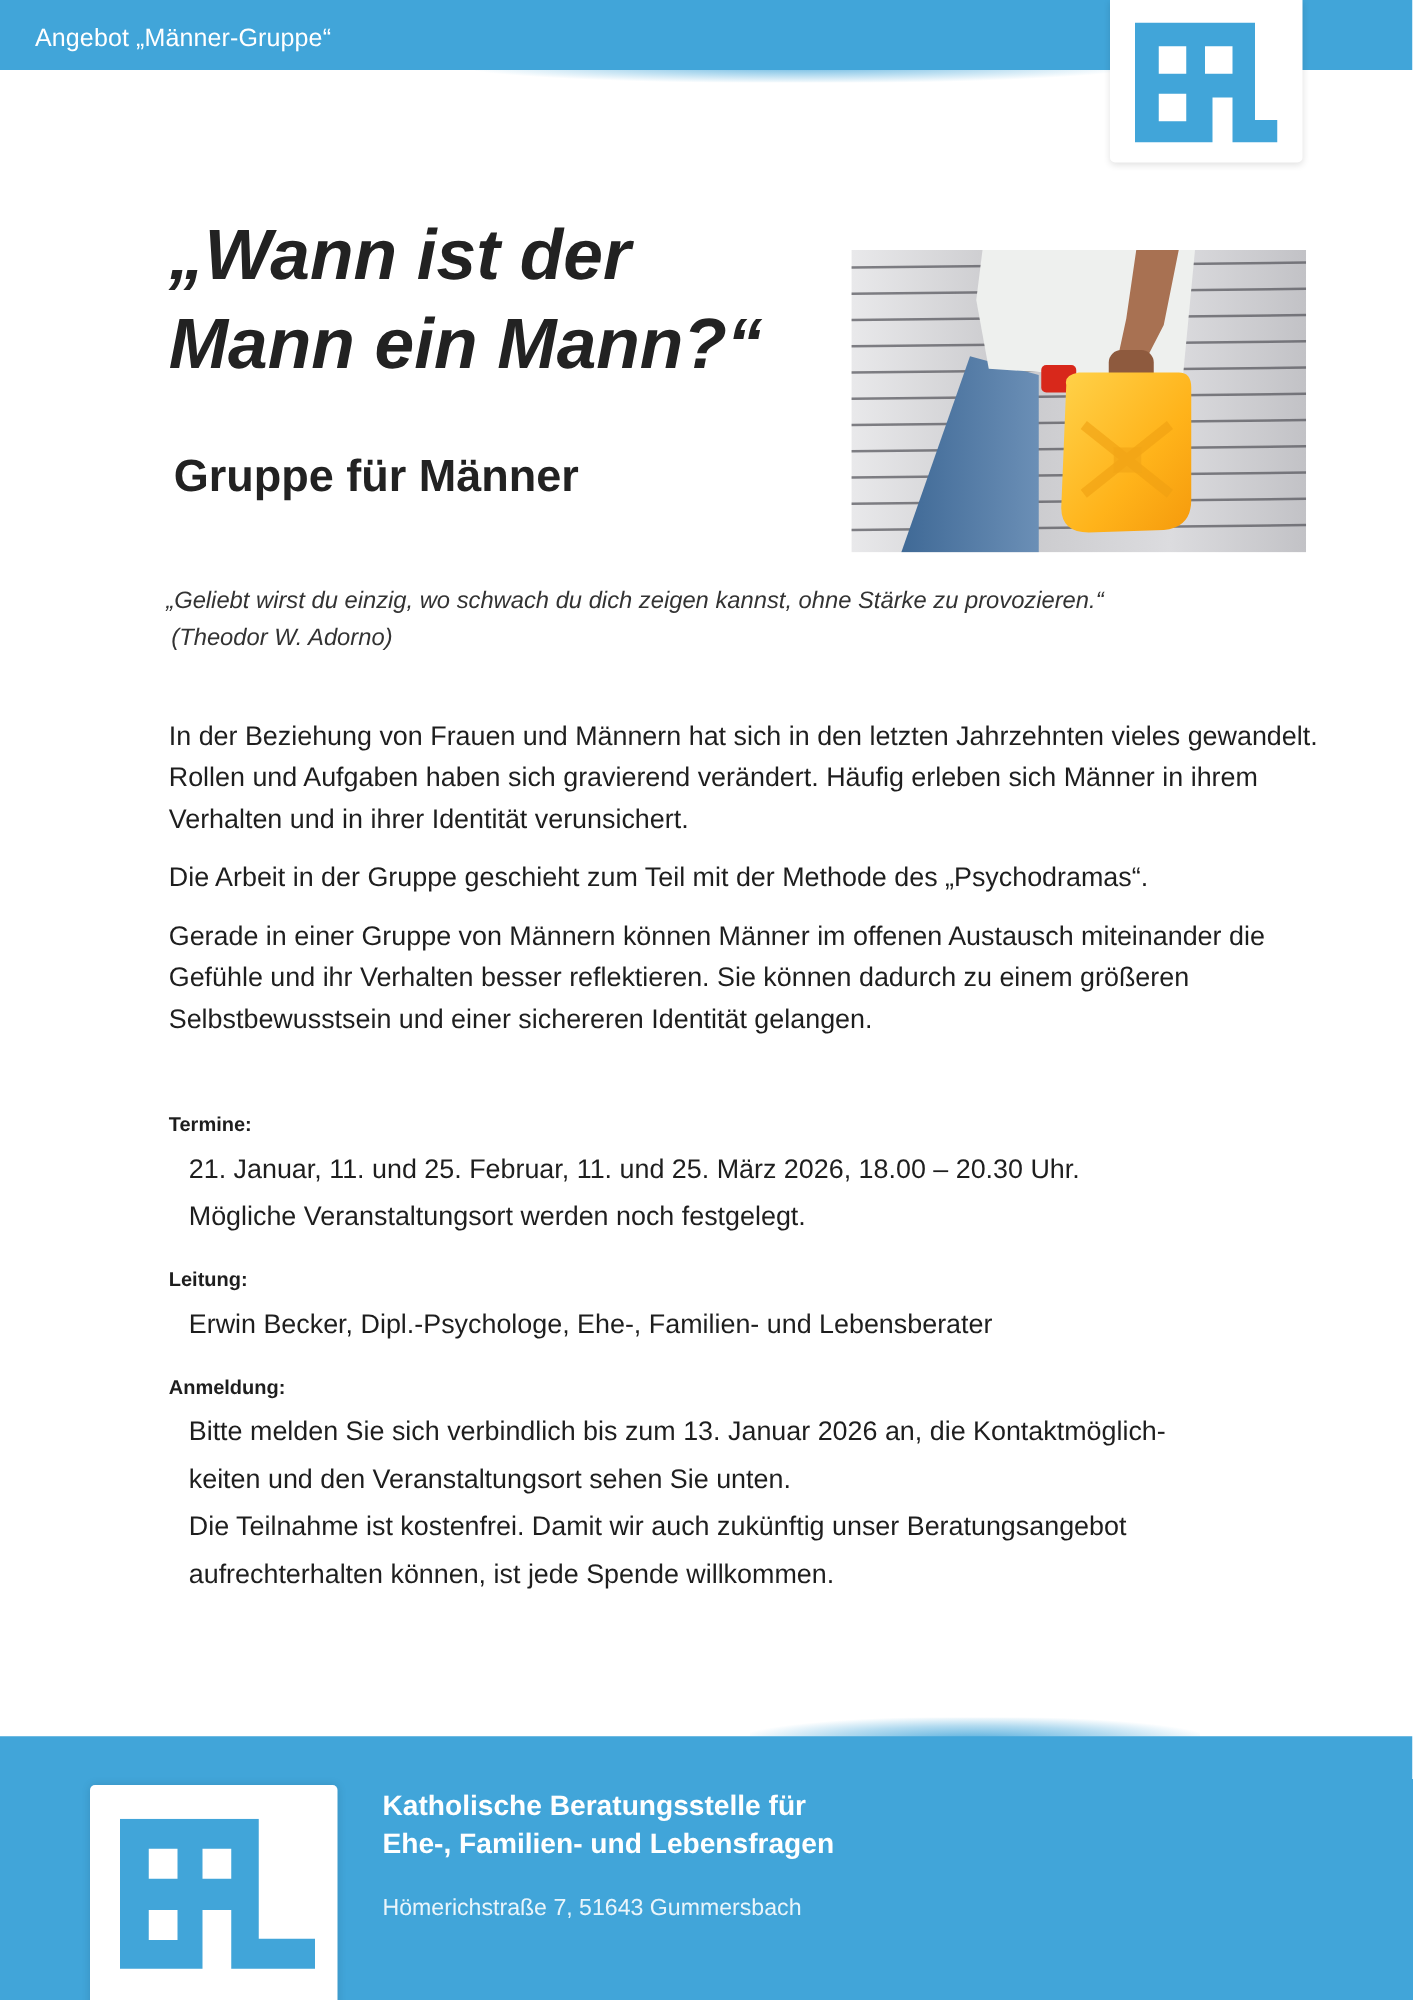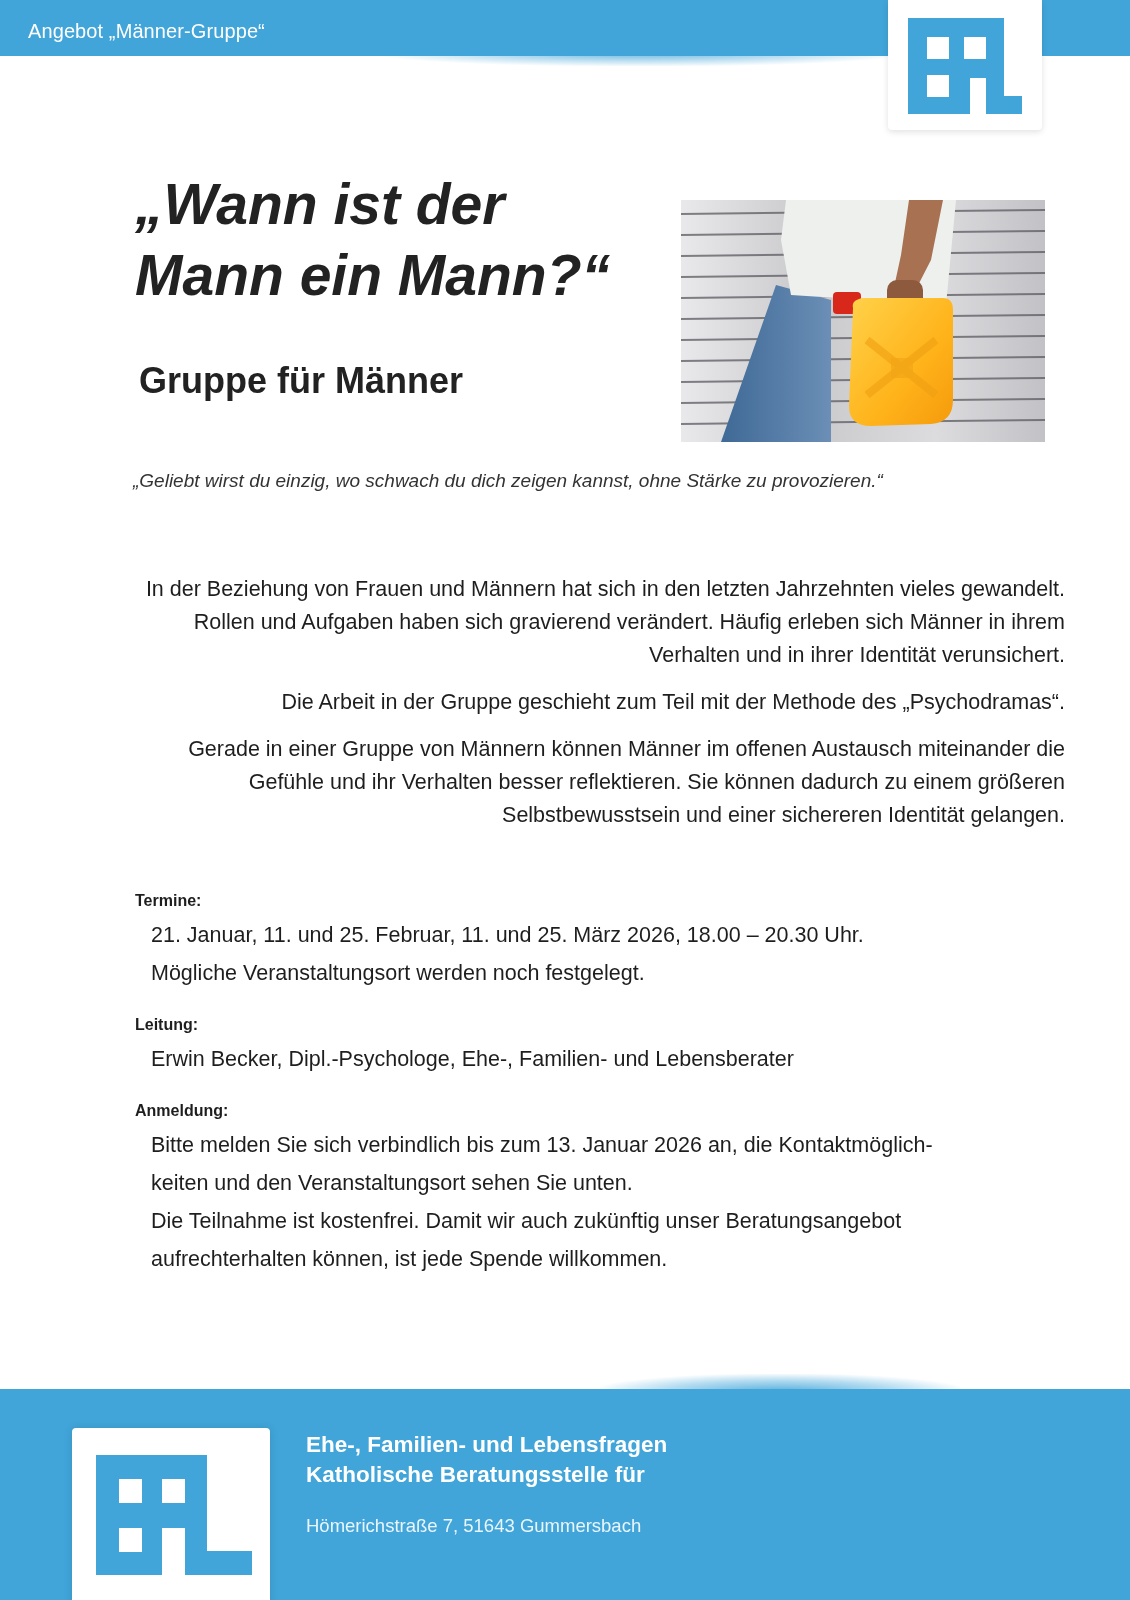--- a/index.html
+++ b/index.html
@@ -41,21 +41,21 @@
   }
   .quote {
     position: absolute; left: 133px; top: 466px; width: 900px;
     font-size: 19px; line-height: 30px; font-style: italic; color: #333333;
   }
   .quote .author { display: block; padding-left: 4px; }
   .body {
     position: absolute; left: 135px; top: 573px; width: 930px;
     font-size: 21.5px; line-height: 33px; color: #1e1e1e;
   }
-  .body p { margin: 0 0 14px 0; text-align: right; }
+  .body p { margin: 0 0 14px 0; }
   .info {
     position: absolute; left: 135px; top: 886px; width: 930px;
     font-size: 21.5px; line-height: 38px; color: #1e1e1e;
   }
   .info h3 { margin: 0; font-size: 16px; font-weight: bold; line-height: 30px; }
   .info .block { margin-bottom: 18px; }
   .info .line { display: block; margin-left: 16px; }
   .footer {
     position: absolute; left: 0; top: 1389px; width: 1130px; height: 211px;
     background: #41a5d9;
@@ -140,20 +140,21 @@
     <rect x="206" y="80" width="36" height="36" rx="10" fill="#8e5a3e"></rect>
     <rect x="152" y="92" width="28" height="22" rx="4" fill="#d8281b"></rect>
     <path d="M172 108 Q170 100 182 98 L262 98 Q272 98 272 110 L272 200 Q272 222 250 224 L190 226 Q168 226 168 206 Z" fill="url(#can)"></path>
     <path d="M186 140 L255 195 M255 140 L186 195" stroke="#f0a012" stroke-width="8" opacity="0.6"></path>
     <rect x="210" y="158" width="22" height="20" fill="#f2a517" opacity="0.7"></rect>
   </svg>
 </div>
 
 <div class="quote">
   <span>„Geliebt wirst du einzig, wo schwach du dich zeigen kannst, ohne Stärke zu provozieren.“</span>
+  <span class="author">(Theodor W. Adorno)</span>
 </div>
 
 <div class="body">
   <p>In der Beziehung von Frauen und Männern hat sich in den letzten Jahrzehnten vieles gewandelt. Rollen und Aufgaben haben sich gravierend verändert. Häufig erleben sich Männer in ihrem Verhalten und in ihrer Identität verunsichert.</p>
   <p>Die Arbeit in der Gruppe geschieht zum Teil mit der Methode des „Psychodramas“.</p>
   <p>Gerade in einer Gruppe von Männern können Männer im offenen Austausch mit­einander die Gefühle und ihr Verhalten besser reflektieren. Sie können dadurch zu einem größeren Selbstbewusstsein und einer sichereren Identität gelangen.</p>
 </div>
 
 <div class="info">
   <div class="block">
@@ -180,19 +181,19 @@
 <div class="logo-box-bottom">
   <svg class="efl-logo" style="left:24px; top:27px;" width="156" height="127" viewBox="0 0 156 127">
     <path d="M0 0 H111 V96 H156 V120 H89 V73 H66 V120 H0 Z" fill="#41a5d9"></path>
     <rect x="23" y="24" width="23" height="24" fill="#ffffff"></rect>
     <rect x="66" y="24" width="23" height="24" fill="#ffffff"></rect>
     <rect x="23" y="73" width="23" height="24" fill="#ffffff"></rect>
   </svg>
 </div>
 
 <div class="org-name">
+  <span>Katholische Beratungsstelle für</span>
   <span>Ehe-, Familien- und Lebensfragen</span>
-  <span>Katholische Beratungsstelle für</span>
 </div>
 
 <div class="org-contact">
   <span>Hömerichstraße 7, 51643 Gummersbach</span>
 </div>
 
 </body></html>

